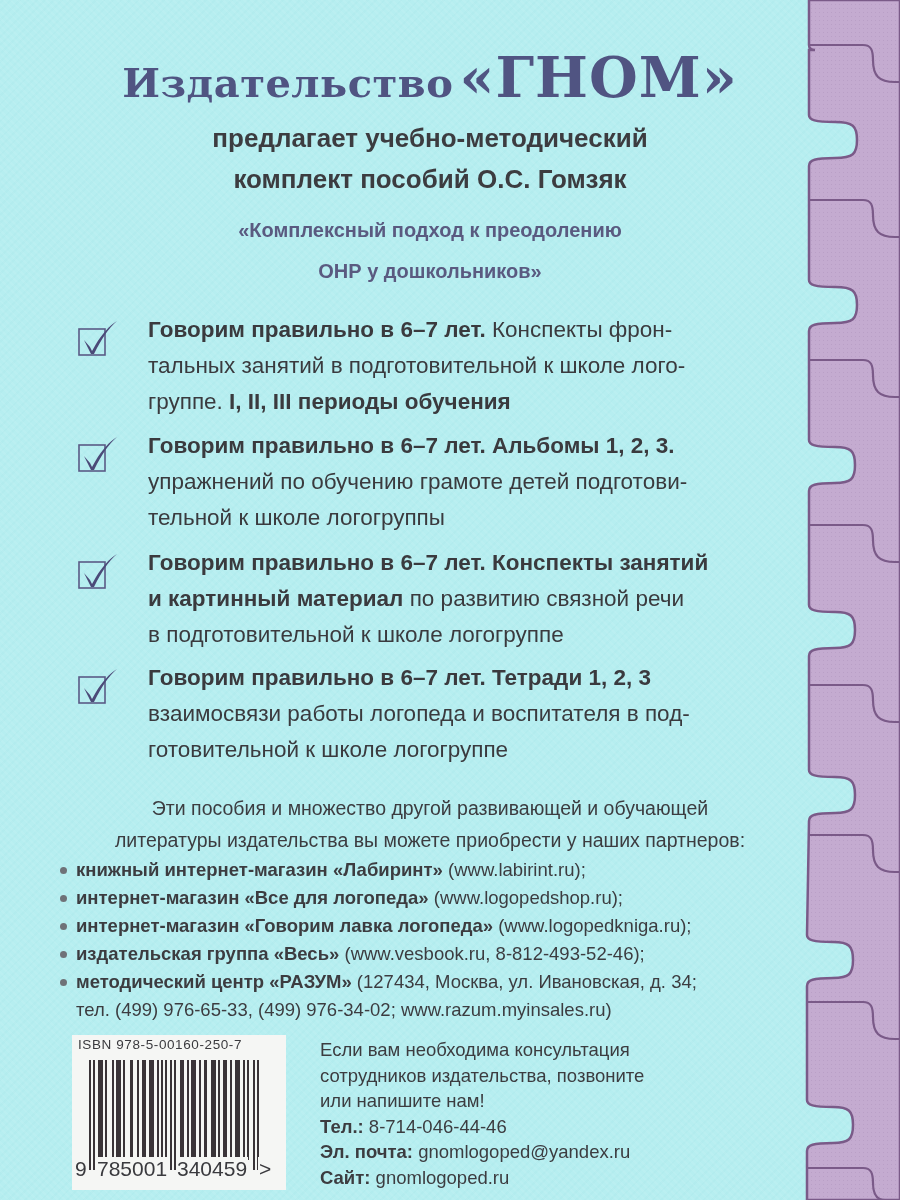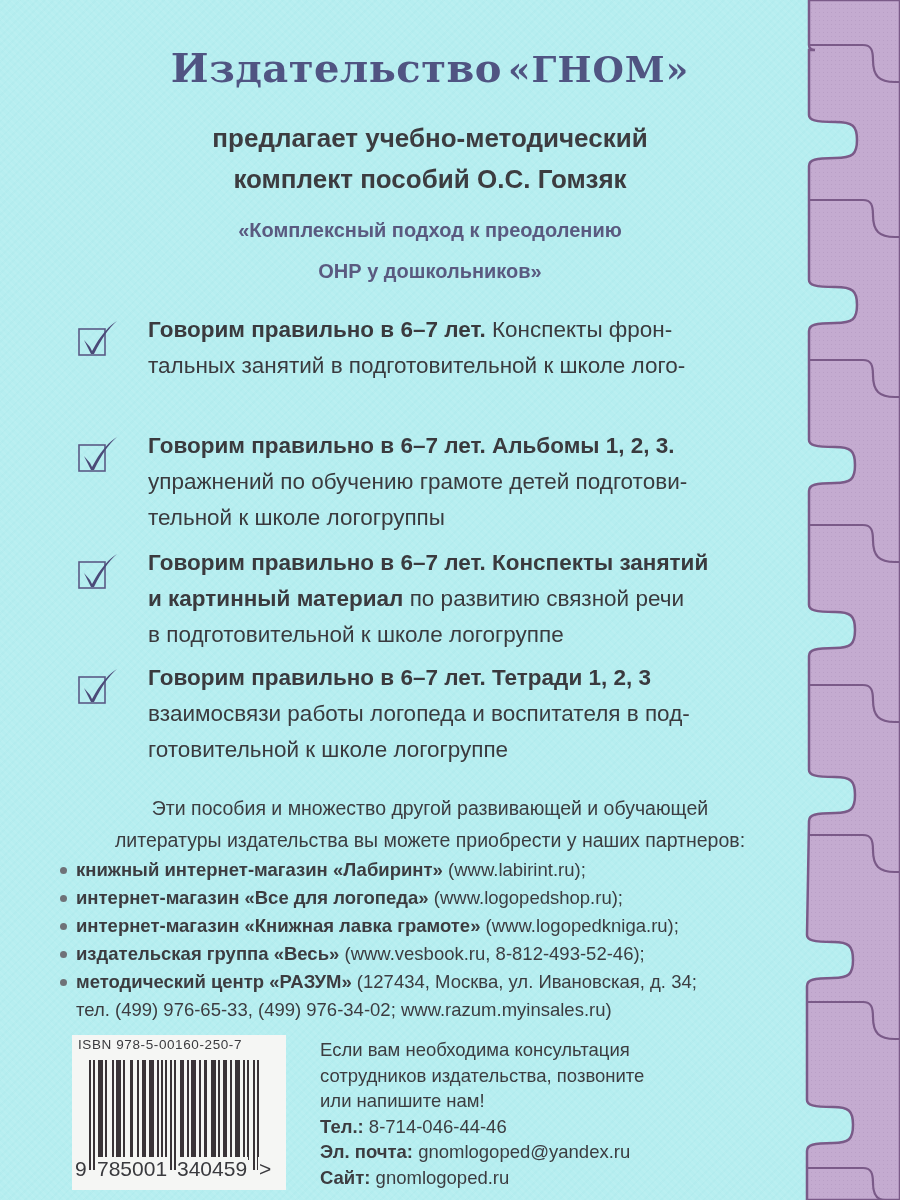--- a/index.html
+++ b/index.html
@@ -22,21 +22,21 @@
 
     .title {
       position: absolute; left: 0; width: 860px; top: 44px;
       text-align: center;
       font-family: "DejaVu Serif", serif;
       font-weight: bold;
       color: #505482;
       letter-spacing: 0.5px;
     }
     .title .t1 { font-size: 40px; }
-    .title .t2 { font-size: 36px; letter-spacing: 1px; }
+    .title .t2 { font-size: 56px; letter-spacing: 1px; }
 
     .subtitle {
       position: absolute; left: 0; width: 860px; top: 118px;
       text-align: center; font-weight: bold; font-size: 26px; line-height: 41px;
       color: #3c3c40;
       font-family: "Liberation Sans", sans-serif;
     }
     .series-title {
       position: absolute; left: 0; width: 860px; top: 210px;
       text-align: center; font-weight: bold; font-size: 20px; line-height: 41px;
@@ -177,20 +177,21 @@
 </div>
 
 <div class="item" style="top: 312px;">
   <svg class="check" viewBox="0 0 40 38">
     <rect x="1" y="9" width="26" height="26" fill="none" stroke="#5a5a86" stroke-width="1.6"></rect>
     <path d="M 6 20 L 12 27 L 14 31 L 18 24 C 24 14 31 6 39 1 C 30 9 24 18 16 34 L 13 34 Z" fill="#4b4a78"></path>
   </svg>
   <div class="text">
     <div><b>Говорим правильно в 6–7 лет.</b><span> Конспекты фрон-</span></div>
     <div><span>тальных занятий в подготовительной к школе лого-</span></div>
+    <div><span>группе. </span><b>I, II, III периоды обучения</b></div>
   </div>
 </div>
 
 <div class="item" style="top: 428px;">
   <svg class="check" viewBox="0 0 40 38">
     <rect x="1" y="9" width="26" height="26" fill="none" stroke="#5a5a86" stroke-width="1.6"></rect>
     <path d="M 6 20 L 12 27 L 14 31 L 18 24 C 24 14 31 6 39 1 C 30 9 24 18 16 34 L 13 34 Z" fill="#4b4a78"></path>
   </svg>
   <div class="text">
     <div><b>Говорим правильно в 6–7 лет. Альбомы 1, 2, 3.</b></div>
@@ -224,21 +225,21 @@
 </div>
 
 <div class="partners-intro">
   <div>Эти пособия и множество другой развивающей и обучающей</div>
   <div>литературы издательства вы можете приобрести у наших партнеров:</div>
 </div>
 
 <ul class="partners">
   <li><span class="dot"></span><b>книжный интернет-магазин «Лабиринт»</b><span> (www.labirint.ru);</span></li>
   <li><span class="dot"></span><b>интернет-магазин «Все для логопеда»</b><span> (www.logopedshop.ru);</span></li>
-  <li><span class="dot"></span><b>интернет-магазин «Книжная лавка грамоте»</b><span> (www.logopedkniga.ru);</span></li>
+  <li><span class="dot"></span><b>интернет-магазин «Говорим лавка логопеда»</b><span> (www.logopedkniga.ru);</span></li>
   <li><span class="dot"></span><b>издательская группа «Весь»</b><span> (www.vesbook.ru, 8-812-493-52-46);</span></li>
   <li><span class="dot"></span><b>методический центр «РАЗУМ»</b><span> (127434, Москва, ул. Ивановская, д. 34;</span></li>
   <li class="cont">тел. (499) 976-65-33, (499) 976-34-02; www.razum.myinsales.ru)</li>
 </ul>
 
 <div class="isbn-box">
   <div class="isbn-label">ISBN 978-5-00160-250-7</div>
   <svg class="barcode" viewBox="0 0 180 110" preserveAspectRatio="none">
     <g fill="#3a3438">
       <rect x="4" y="0" width="2" height="110"></rect>

